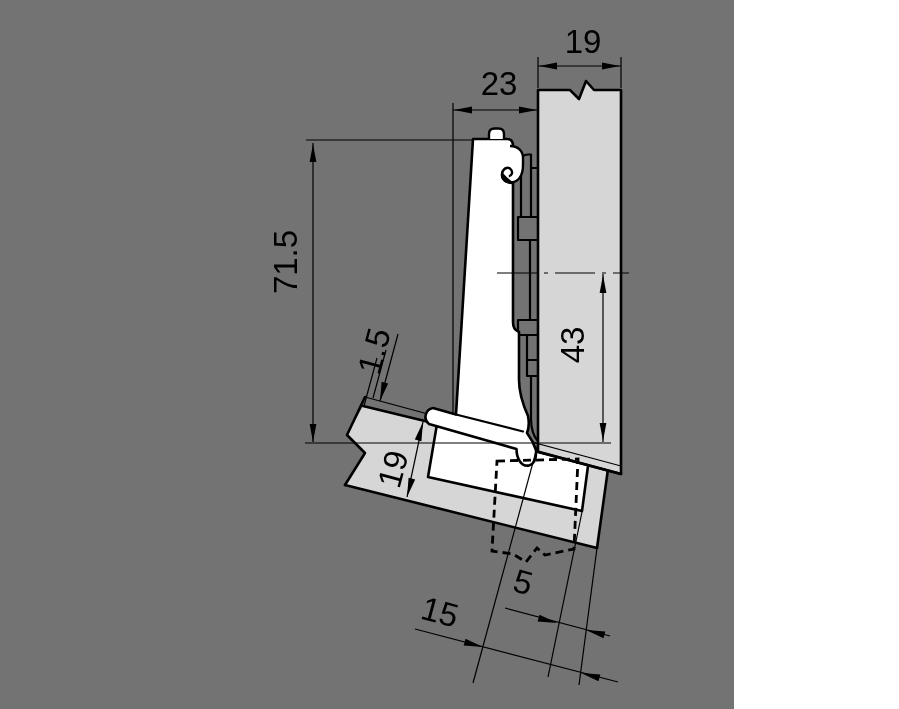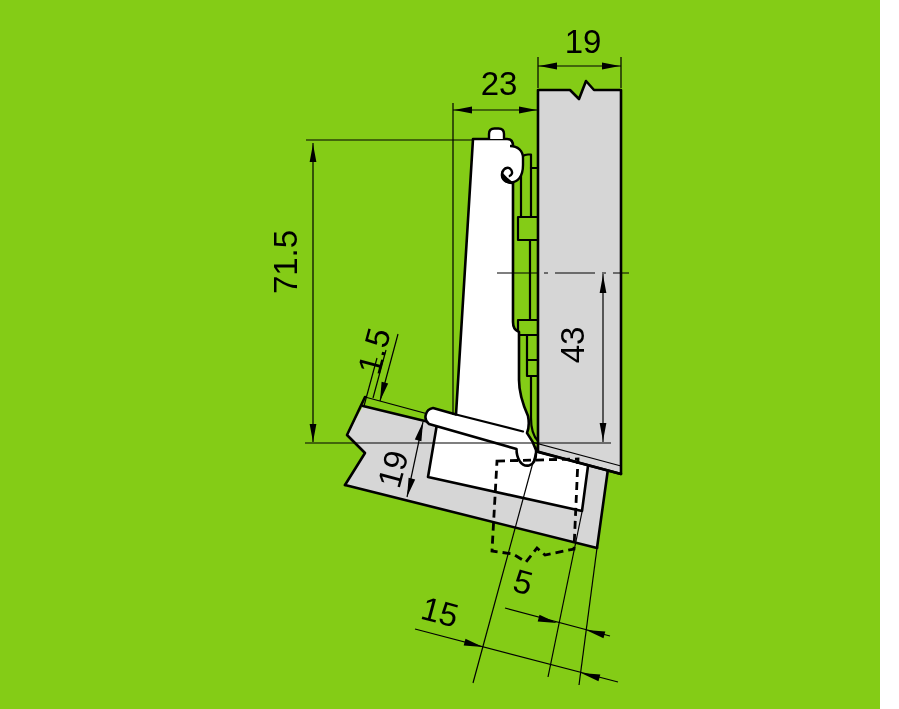--- a/index.html
+++ b/index.html
@@ -1,16 +1,16 @@
 <!DOCTYPE html>
 <html><head>
 <meta charset="utf-8">
 <style>
   html,body{margin:0;padding:0;background:#ffffff;}
-  .stage{width:880px;height:709px;background:#84cc16;position:relative;overflow:hidden;}
+  .stage{width:734px;height:709px;background:#737373;position:relative;overflow:hidden;}
   svg{display:block;}
   .dim-text{font-family:"Liberation Sans","DejaVu Sans",sans-serif;font-size:33px;fill:#000;}
   .thick{stroke:#000;stroke-width:2.6;fill:none;stroke-linejoin:round;stroke-linecap:round;}
   .mid{stroke:#000;stroke-width:2.2;fill:none;stroke-linejoin:round;stroke-linecap:round;}
   .thin{stroke:#000;stroke-width:1.2;fill:none;}
   .dashed{stroke:#000;stroke-width:2.8;fill:none;stroke-dasharray:8 5;stroke-linejoin:miter;}
   .arrow{fill:#000;stroke:none;}
 </style>
 </head>
 <body>

